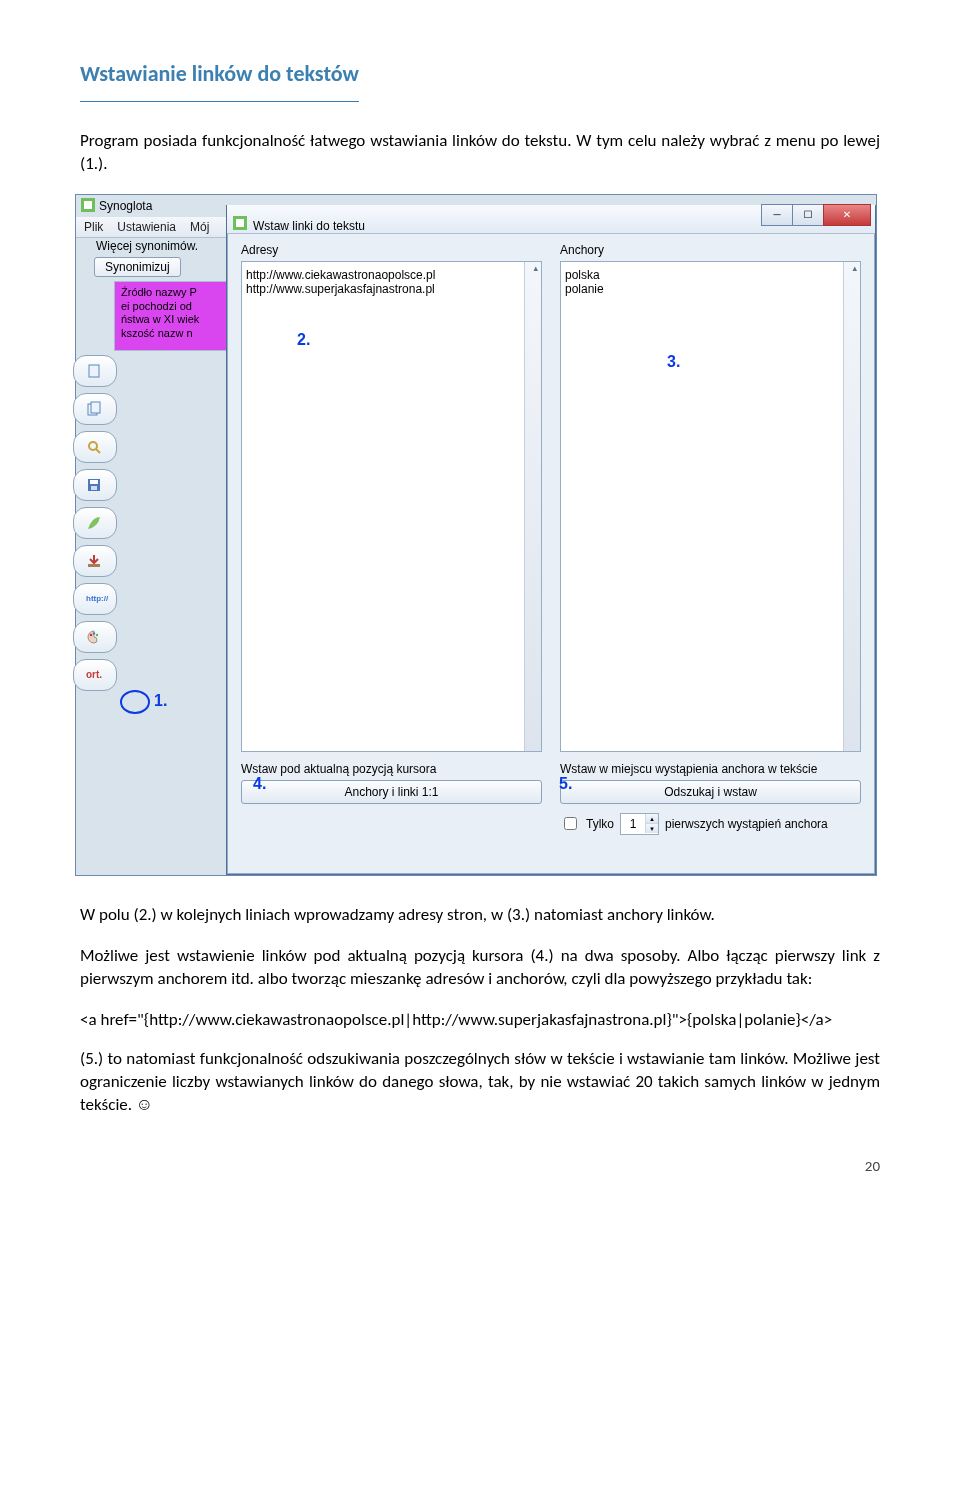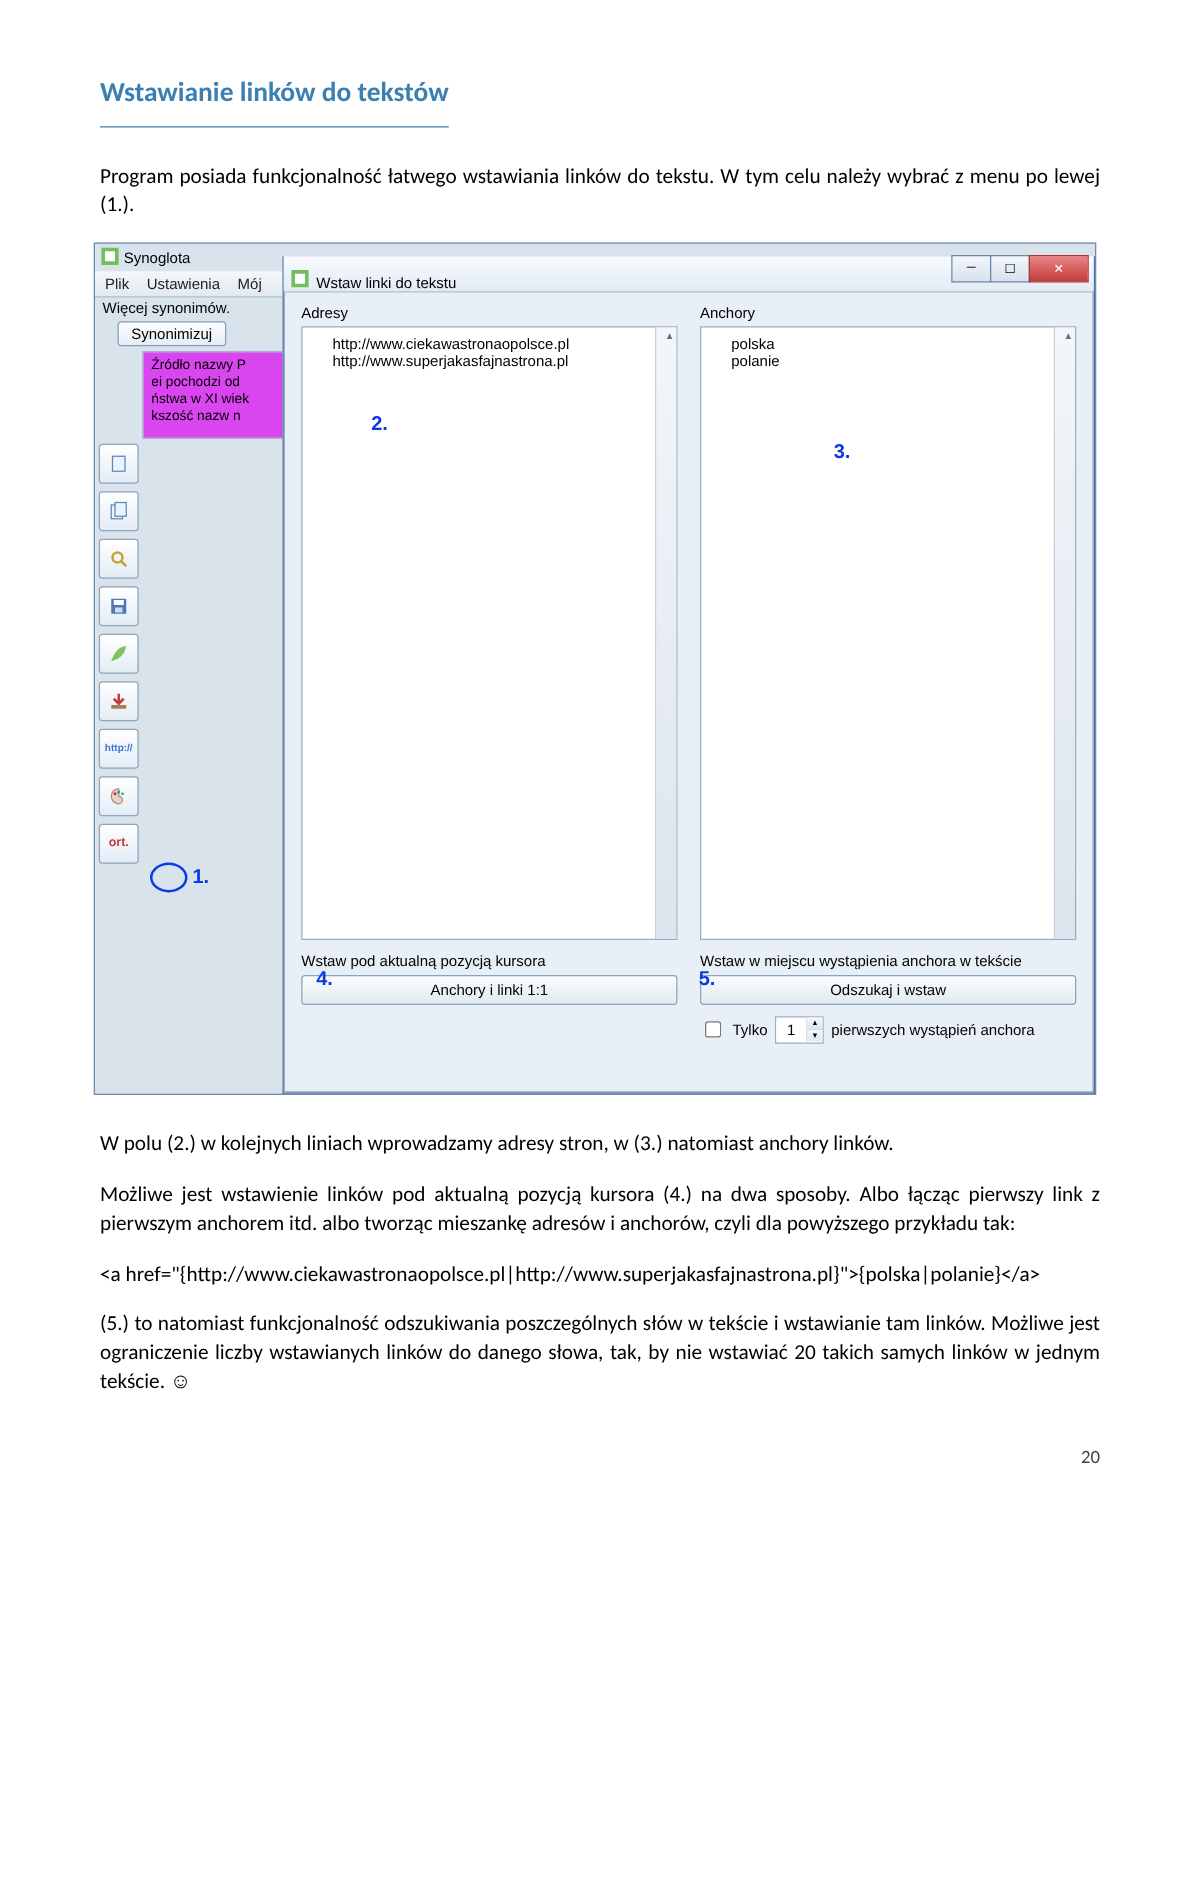--- a/index.html
+++ b/index.html
@@ -41,21 +41,21 @@
     font-size: 12px; color: #000;
   }
   .scr-bg-menu {
     position: absolute; left: 0; top: 22px; right: 0;
     background: linear-gradient(#f4f7fb,#e3e9f1);
     border-bottom: 1px solid #b0c0d4;
     padding: 3px 8px; font-size: 12px; color: #222;
     display: flex; gap: 14px;
   }
   .scr-wsyn {
-    position: absolute; left: 6px; top: 44px;
+    position: absolute; left: 20px; top: 44px;
     font-size: 12px;
     text-align: right;
   }
   .scr-synbtn {
     position: absolute; left: 18px; top: 62px;
     border: 1px solid #8aa0b8;
     background: linear-gradient(#fcfdff,#e6edf5);
     border-radius: 3px;
     padding: 2px 10px; font-size: 12px;
   }
@@ -68,21 +68,21 @@
   }
   .scr-toolcol {
     position: absolute; left: 2px; top: 90px; width: 34px;
     display: flex; flex-direction: column; gap: 6px;
     align-items: center;
   }
   .tool {
     width: 30px; height: 30px;
     border: 1px solid #8fa6bd;
     background: linear-gradient(#ffffff,#e3ecf5);
-    border-radius: 3px; display:flex;align-items:center;justify-content:center;
+    border-radius: 13px; display:flex;align-items:center;padding-left:12px;
   }
   .scr-marker {
     position: absolute; color: #0a3ae6; font-weight: bold; font-size: 16px;
     z-index: 20;
   }
   .scr-marker .circ {
     display:inline-block; width:26px; height:20px; border:2px solid #0a3ae6;
     border-radius: 50%; vertical-align: middle; margin-right: 4px;
   }
 
@@ -111,21 +111,21 @@
     background: linear-gradient(#f3f7fc,#d7e1ee);
     display:flex;align-items:center;justify-content:center;
     font-size: 10px; margin-left: -1px;
   }
   .winbtn.close { background: linear-gradient(#e98686,#c43a3a); color:#fff; width: 46px; border-color:#a33; }
   .dlg-body { position:absolute; left:0; right:0; top:28px; bottom:0; padding: 10px 14px 12px 14px; }
   .dlg-cols { display:flex; gap: 18px; height: calc(100% - 110px); }
   .dlg-col { flex:1; display:flex; flex-direction:column; }
   .dlg-label { font-size: 12px; margin-bottom: 4px; }
   .tarea {
-    flex:1; background:#fff; border:1px solid #96adc5; padding:6px 24px;
+    flex:1; background:#fff; border:1px solid #96adc5; padding:6px 4px;
     font-size: 12px; font-family: "Segoe UI", Tahoma, sans-serif; resize:none;
     box-sizing:border-box; white-space: pre;
   }
   .dlg-bottom { display:flex; gap: 18px; margin-top: 10px; }
   .dlg-bcol { flex:1; }
   .dlg-bcol-label { font-size: 12px; margin-bottom: 4px; }
   .btn {
     display:block; width: 100%;
     border:1px solid #8ca3bb; background: linear-gradient(#fbfdff,#e2e9f2);
     border-radius:3px; padding:4px 0; font-size: 12px; text-align:center;

